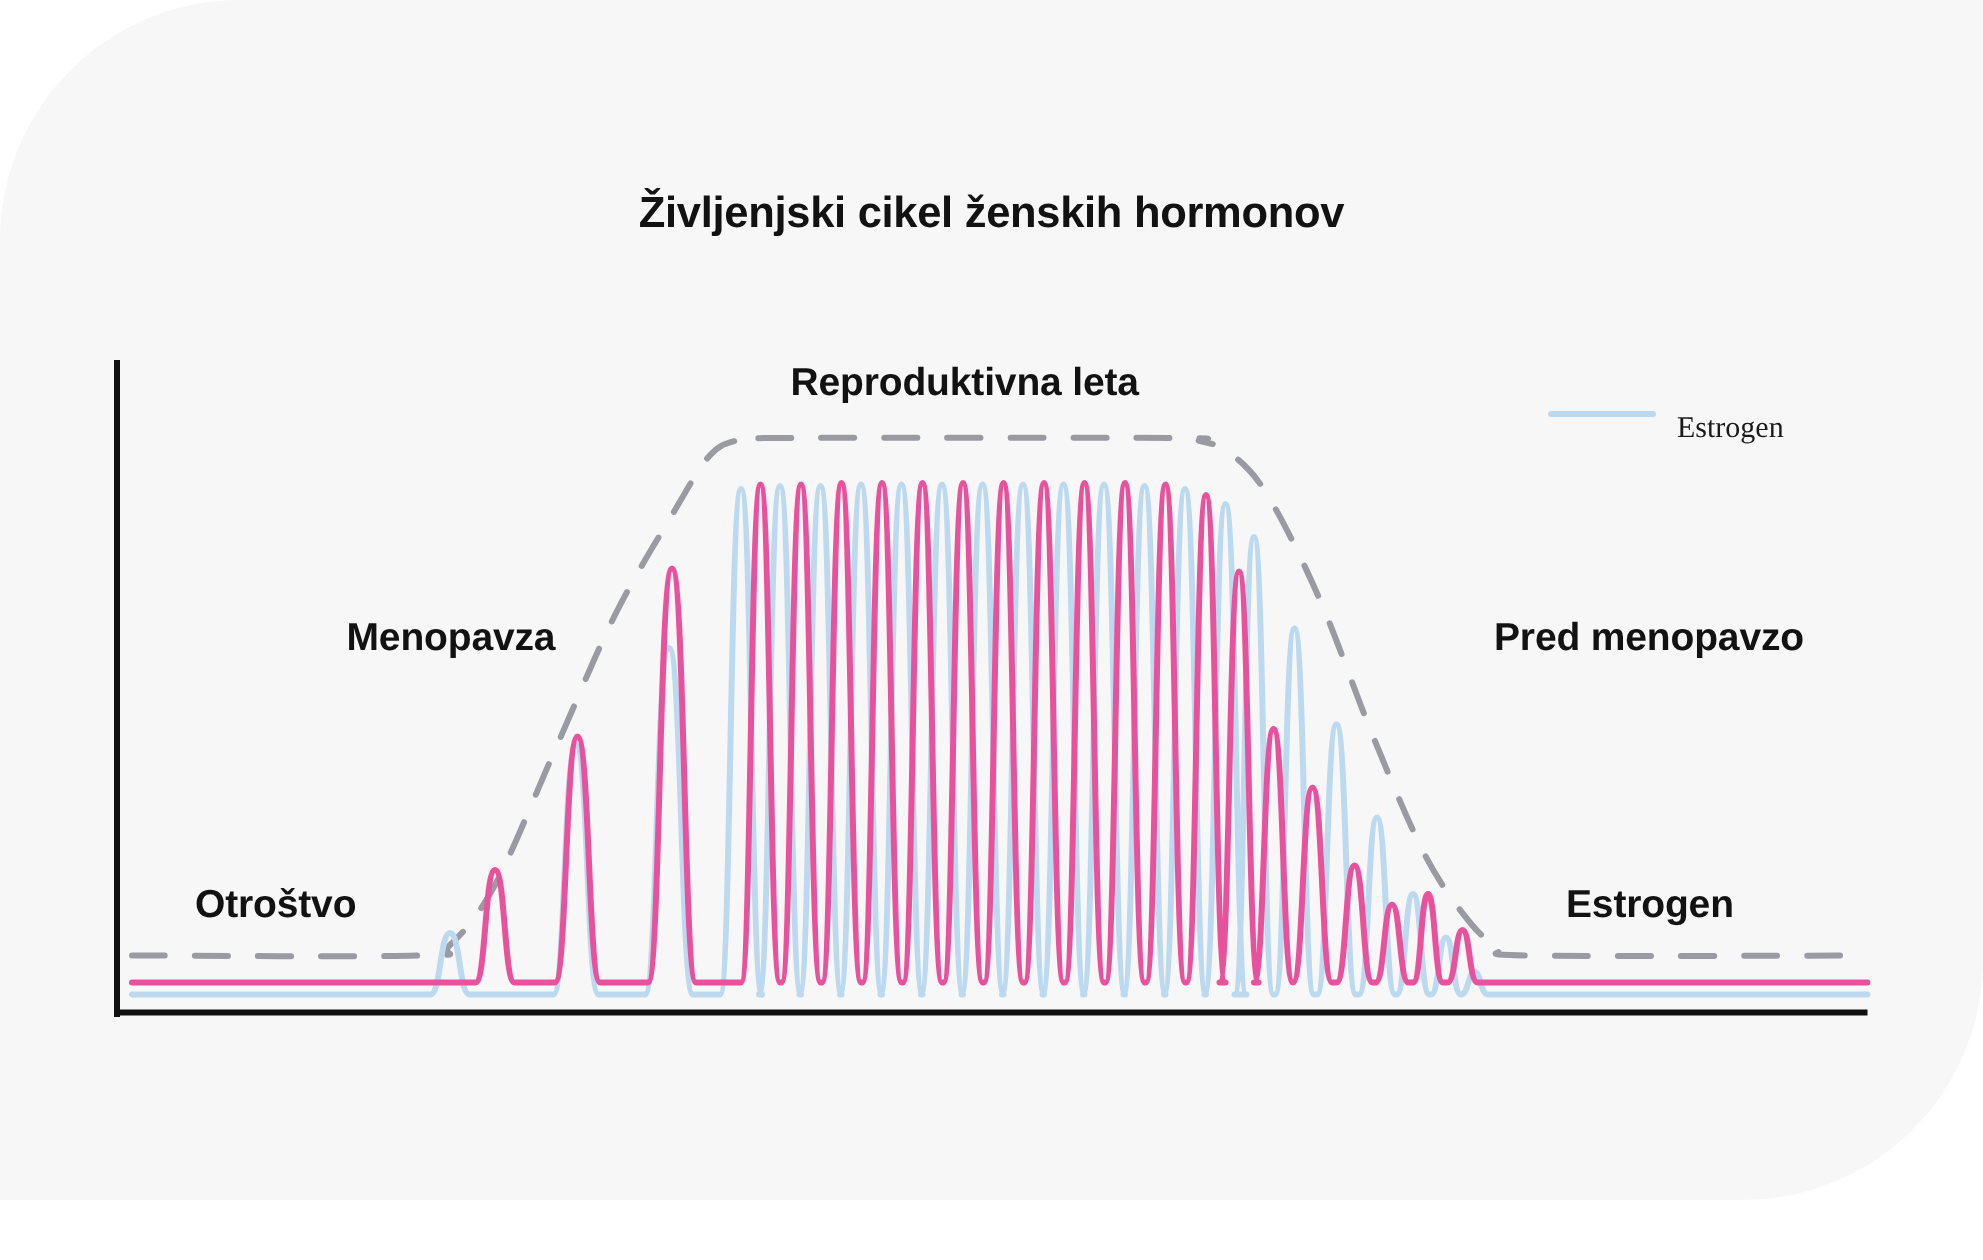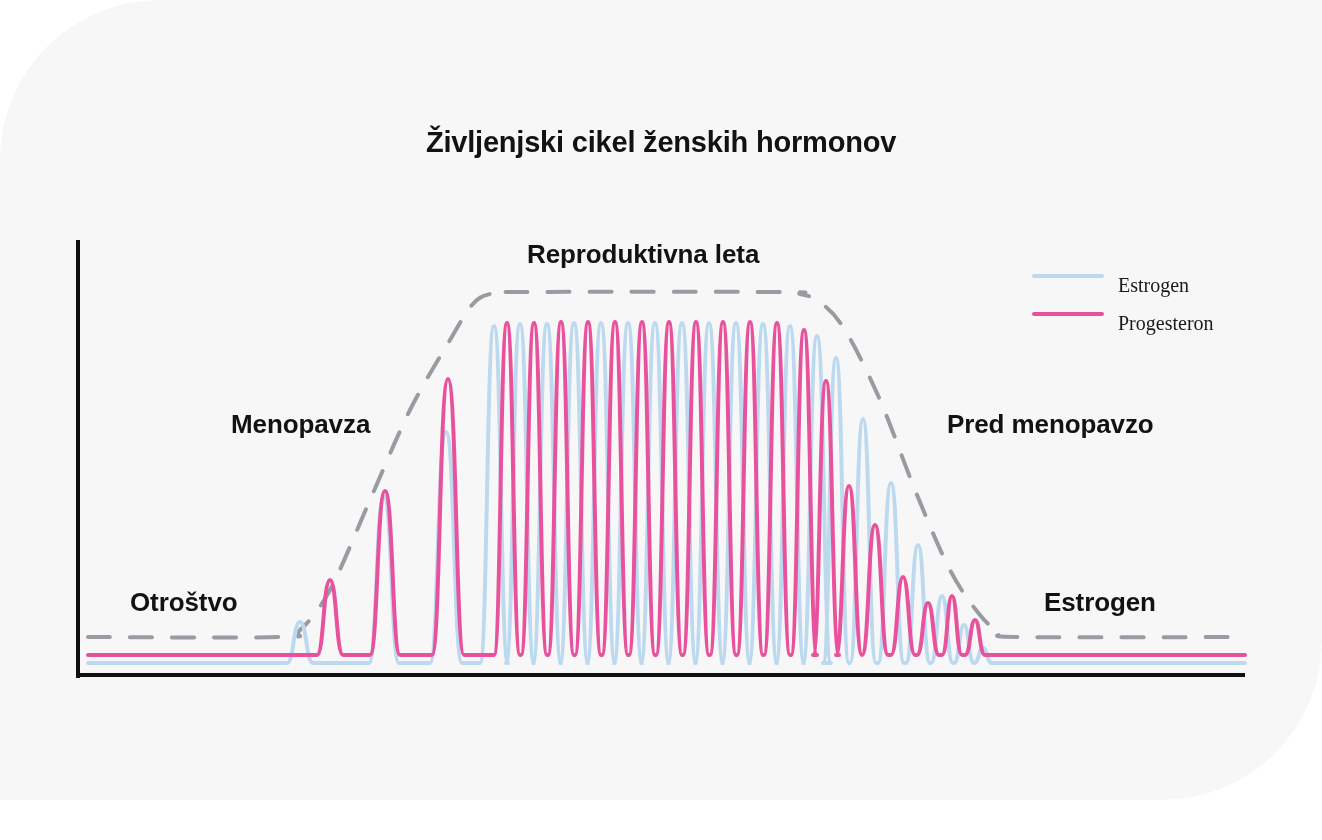--- a/index.html
+++ b/index.html
@@ -58,21 +58,21 @@
     font-size: 26px;
     font-weight: bold;
     color: #121212;
     white-space: nowrap;
     letter-spacing: -0.1px;
   }
 
   #label-otrostvo   { left: 130px; top: 587px; }
   #label-puberteta  { left: 231px; top: 409px; }
   #label-reprod     { left: 527px; top: 239px; }
-  #label-predmeno   { left: 947px; top: 409px; }
+  #label-predmeno   { left: 996px; top: 409px; }
   #label-menopavza  { left: 1044px; top: 587px; }
 
   #legend {
     position: absolute;
     left: 1032px;
     top: 274px;
     width: 230px;
   }
   .legend-row {
     display: flex;
@@ -116,19 +116,15 @@
   <div class="stage-label" id="label-puberteta">Menopavza</div>
   <div class="stage-label" id="label-reprod">Reproduktivna leta</div>
   <div class="stage-label" id="label-predmeno">Pred menopavzo</div>
   <div class="stage-label" id="label-menopavza">Estrogen</div>
 
   <div id="legend">
     <div class="legend-row">
       <span class="legend-swatch" id="sw-estrogen" style="border-top-color: rgb(188, 217, 240);"></span>
       <span class="legend-text">Estrogen</span>
     </div>
-    <div class="legend-row">
-      <span class="legend-swatch" id="sw-progesteron" style="border-top-color: rgb(232, 82, 156);"></span>
-      <span class="legend-text">Progesteron</span>
-    </div>
   </div>
 
 </div>
 
 </body></html>

